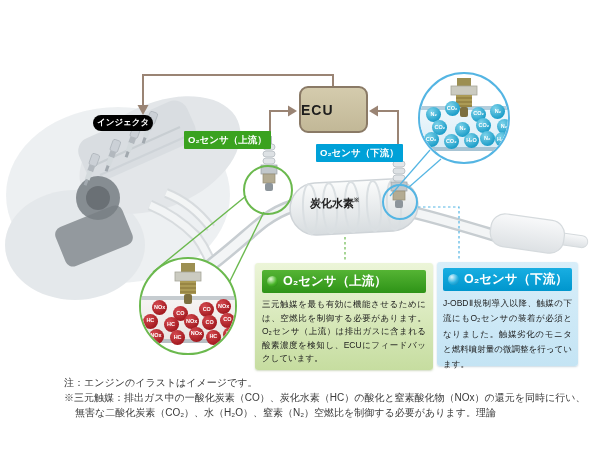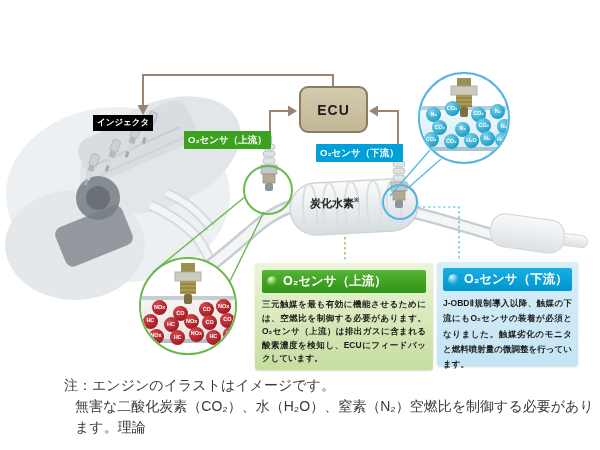--- a/index.html
+++ b/index.html
@@ -7,28 +7,28 @@
   body { font-family:"Liberation Sans", sans-serif; }
   #stage { position:relative; width:600px; height:450px; background:#fff; overflow:hidden; }
 
   #scene-svg { position:absolute; left:0; top:0; z-index:1; }
 
   
   .ecu-box {
     position:absolute; left:299px; top:86px; width:69px; height:47px;
     background:linear-gradient(#d4cbad,#c2b897);
     border:2px solid #8a7a66; border-radius:9px;
-    display:flex; align-items:center; justify-content:center;
+    display:flex; align-items:center; justify-content:flex-start;
     font-size:14px; font-weight:bold; color:#1d1d1d; letter-spacing:1px;
     z-index:5;
   }
 
   
   .tag { position:absolute; color:#fff; font-weight:bold; white-space:nowrap; z-index:6; }
-  .tag-injector { left:93px; top:115px; background:#000; font-size:8.5px; padding:2px 4px; }
+  .tag-injector { left:93px; top:115px; background:#000; font-size:8.5px; padding:2px 4px;border-radius:8px; }
   .tag-up   { left:184px; top:131px; background:#3aa21f; font-size:9.5px; padding:2.5px 4px; border-radius:1px; }
   .tag-down { left:316px; top:144px; background:#00a1d8; font-size:9.5px; padding:2.5px 4px; border-radius:1px; }
 
   .catalyst-label { position:absolute; left:310px; top:196px; font-size:11px; font-weight:bold; color:#222; z-index:5; white-space:nowrap;}
   .catalyst-label sup { font-size:6px; }
 
   
   .inset { position:absolute; border-radius:50%; background:#fff; overflow:hidden; z-index:4; }
   .inset-green { left:139px; top:257px; width:98px; height:98px; border:2px solid #6bb94e; }
   .inset-blue  { left:418px; top:72px;  width:92px; height:92px; border:2px solid #54b5e3; }
@@ -50,26 +50,26 @@
     background:linear-gradient(#ecf5d8,#c6dda0); box-shadow:0 1px 2px rgba(120,150,80,.35); padding:7px 7px 0 7px; }
   .panel-blue { left:437px; top:262px; width:141px; height:104px;
     background:linear-gradient(#d8eef9,#c4e4f4); box-shadow:0 1px 2px rgba(80,130,160,.3); padding:6px 6px 0 6px; }
   .panel-title { display:flex; align-items:center; gap:5px; border-radius:2px;
     font-weight:bold; color:#fff; font-size:12.5px; padding:3px 5px; white-space:nowrap; }
   .panel-green .panel-title { background:linear-gradient(#55b434,#2e9317); }
   .panel-blue  .panel-title { background:linear-gradient(#18aee2,#0096cd); }
   .ball { width:11px; height:11px; border-radius:50%; flex:0 0 auto; }
   .ball-green { background:radial-gradient(circle at 35% 28%, #e2f8d4, #47b327 55%, #1f7a10); }
   .ball-blue  { background:radial-gradient(circle at 35% 28%, #dcf3fc, #29b1e0 55%, #0b7fb0); }
-  .panel-body { margin-top:5px; font-size:8.5px; line-height:1.6; color:#1c1c1c; font-weight:bold; text-align:justify; }
+  .panel-body { margin-top:5px; font-size:8.5px; line-height:1.6; color:#1c1c1c; font-weight:normal; text-align:justify; }
   .panel-blue .panel-body { line-height:1.8; }
 
   
   .notes { position:absolute; left:64px; top:375px; width:530px; z-index:6;
-    font-size:14px; color:#3a3a3a; line-height:1.5; }
+    font-size:10px; color:#3a3a3a; line-height:1.5; }
   .notes .indent { padding-left:11px; }
 </style>
 </head>
 <body>
 
 <div id="stage">
 
   <svg id="scene-svg" width="600" height="450" viewBox="0 0 600 450">
     <defs>
       <linearGradient id="catGrad" x1="0" y1="0" x2="0" y2="1">
@@ -268,16 +268,17 @@
   <div class="panel panel-blue">
     <div class="panel-title">
       <span class="ball ball-blue"></span>
       <span>O₂センサ（下流）</span>
     </div>
     <div class="panel-body">J-OBDⅡ規制導入以降、触媒の下流にもO₂センサの装着が必須となりました。触媒劣化のモニタと燃料噴射量の微調整を行っています。</div>
   </div>
 
   <div class="notes">
     <div>注：エンジンのイラストはイメージです。</div>
+    <div>※三元触媒：排出ガス中の一酸化炭素（CO）、炭化水素（HC）の酸化と窒素酸化物（NOx）の還元を同時に行い、</div>
     <div class="indent">無害な二酸化炭素（CO₂）、水（H₂O）、窒素（N₂）空燃比を制御する必要があります。理論</div>
   </div>
 
 </div>
 
 </body></html>

